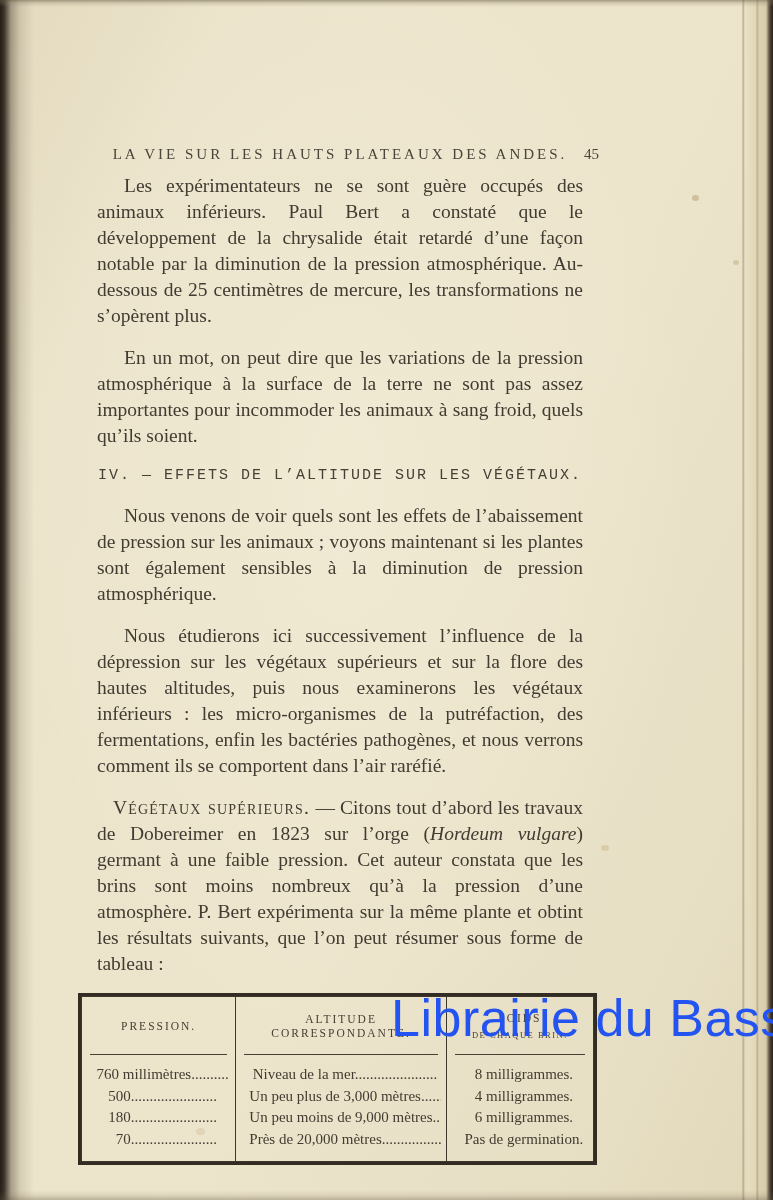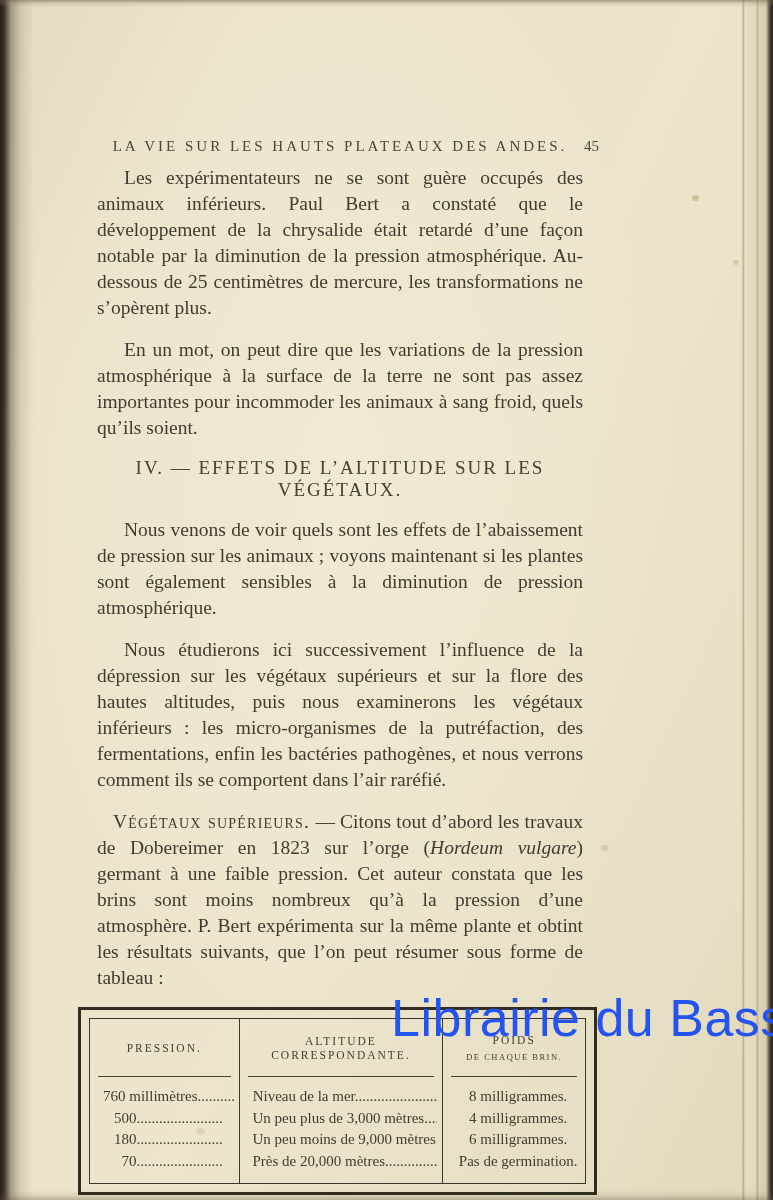--- a/index.html
+++ b/index.html
@@ -33,42 +33,42 @@
       linear-gradient(90deg,
         rgba(0,0,0,0) 0px,
         rgba(150,136,106,0.65) 1px, rgba(150,136,106,0.0) 3px,
         #e6dcbf 6px, #e2d7b8 14px,
         rgba(146,132,102,0.55) 15px, #ddd2b2 17px,
         #d8ccab 24px, #6a5e4d 27px, #3b332a 29px, #2c251e 31px);
   }
   .foxing{position:absolute;border-radius:50%;pointer-events:none;}
   
   .content{
-    position:absolute;left:81px;top:8px;width:518px;
+    position:absolute;left:81px;top:16px;width:518px;
     color:#423b32;font-size:19.5px;line-height:26px;text-align:justify;
   }
   .running-header{
     position:relative;margin-top:127px;height:22px;
     text-align:center;font-size:15px;letter-spacing:3px;line-height:22px;
     color:#4a443a;white-space:nowrap;
   }
   .page-number{position:absolute;right:0;top:0;letter-spacing:0;}
   p{margin:16px;text-indent:27px;}
   p.first{margin-top:8px;}
   .section-heading{
     margin:14px 0 13px 0;text-align:center;text-indent:0;
-    font-size:19px;letter-spacing:2px;line-height:22px;color:#464036;
+    font-size:15px;letter-spacing:2px;line-height:22px;color:#464036;font-family:Liberation Mono, monospace;
   }
   .lead-para{margin-top:11px;text-indent:16px;}
   .lead-in{font-variant:small-caps;letter-spacing:1.2px;}
   .species{font-style:italic;}
   
   .tbl-outer{
     margin-top:15px;margin-left:-3px;width:519px;
-    border:3px solid #332c22;padding:8px;box-sizing:border-box;
+    border:3px solid #332c22;padding:0;box-sizing:border-box;
     background:transparent;
   }
   .tbl-inner{
     border:1px solid #3d362c;display:flex;align-items:stretch;
   }
   .tbl-col{box-sizing:border-box;}
   .tbl-col.c1{width:30%;}
   .tbl-col.c2{width:41.2%;border-left:1px solid #3d362c;}
   .tbl-col.c3{width:28.8%;border-left:1px solid #3d362c;}
   .tbl-hdr{

